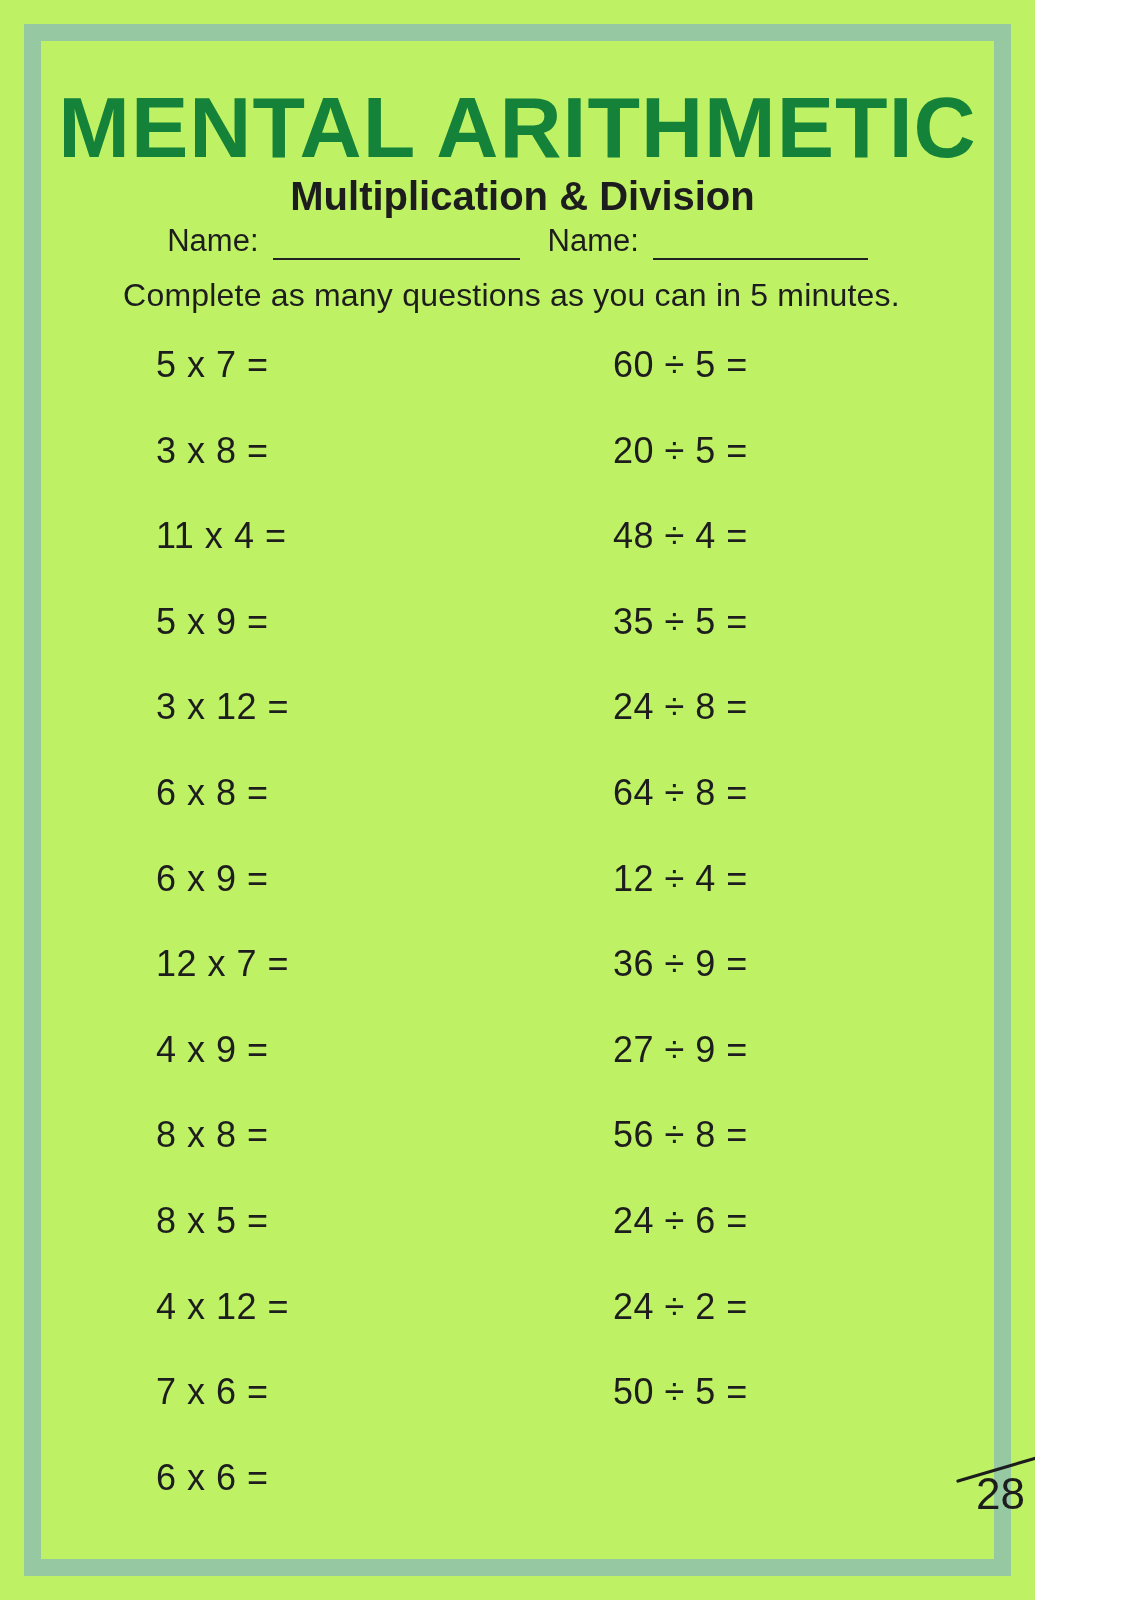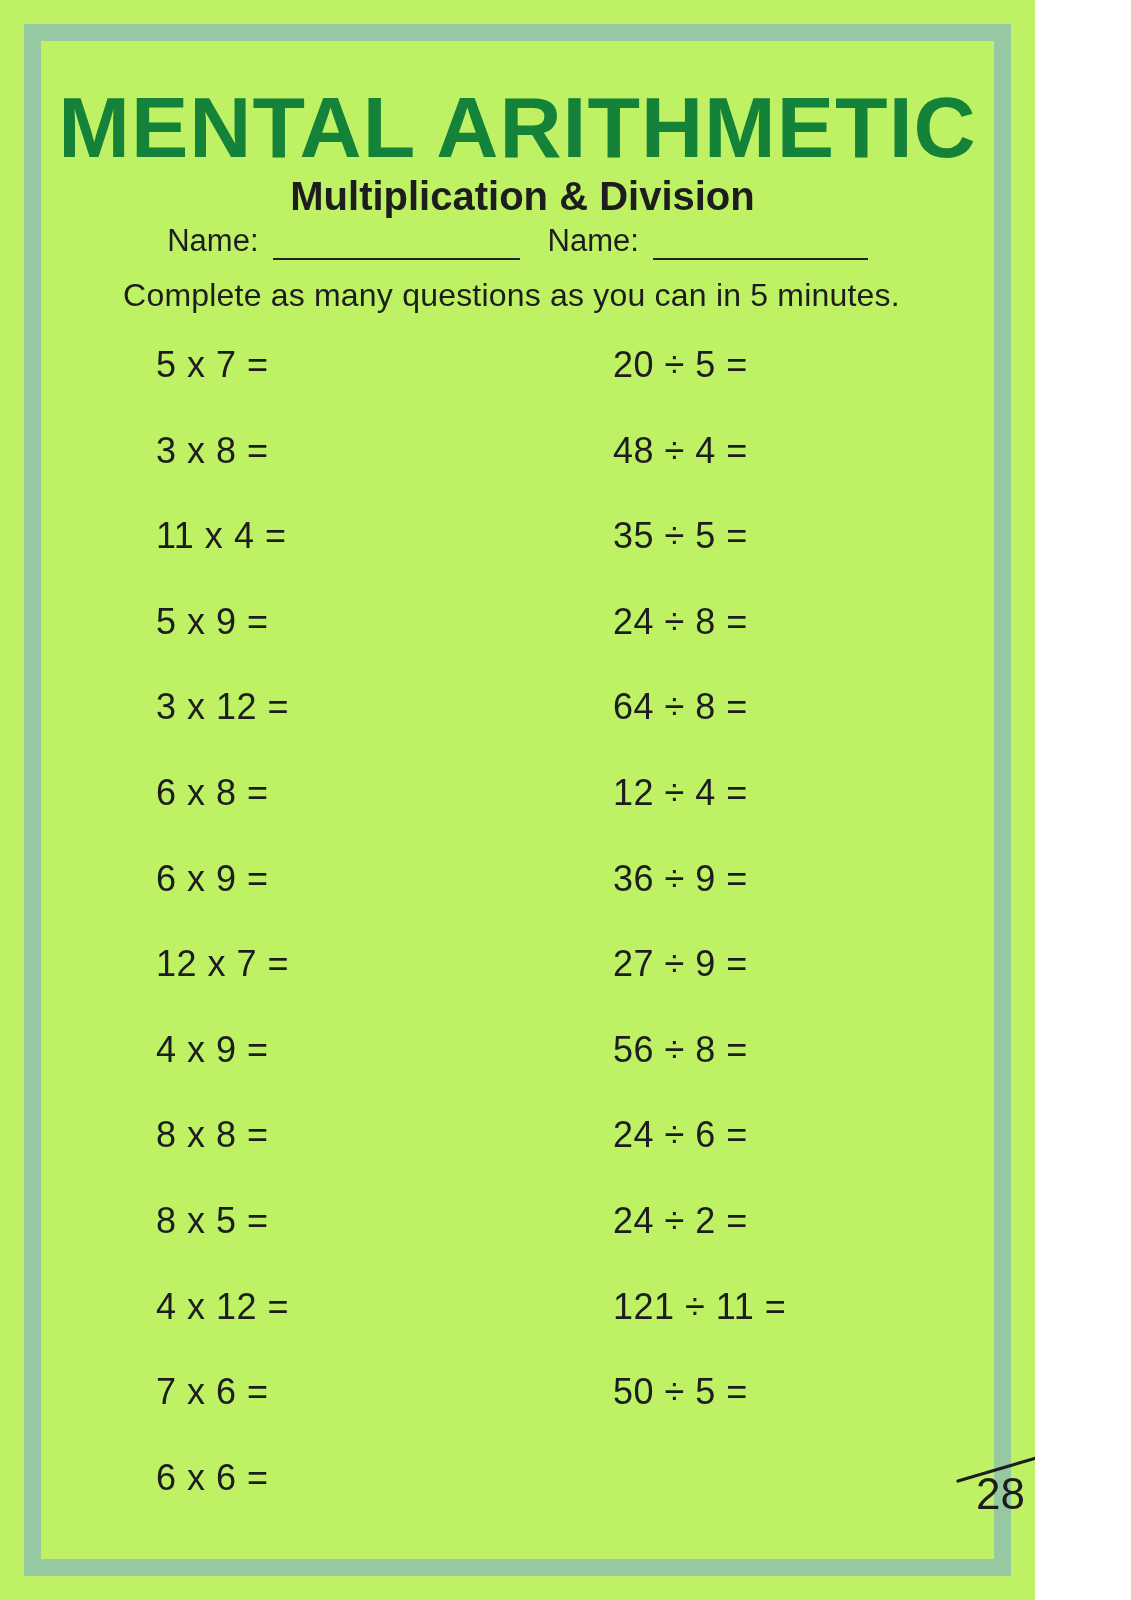--- a/index.html
+++ b/index.html
@@ -128,32 +128,32 @@
     <div class="problem">12 x 7 =</div>
     <div class="problem">4 x 9 =</div>
     <div class="problem">8 x 8 =</div>
     <div class="problem">8 x 5 =</div>
     <div class="problem">4 x 12 =</div>
     <div class="problem">7 x 6 =</div>
     <div class="problem">6 x 6 =</div>
   </div>
 
   <div class="col right">
+    <div class="problem">60 ÷ 5 =</div>
     <div class="problem">20 ÷ 5 =</div>
     <div class="problem">48 ÷ 4 =</div>
     <div class="problem">35 ÷ 5 =</div>
     <div class="problem">24 ÷ 8 =</div>
     <div class="problem">64 ÷ 8 =</div>
     <div class="problem">12 ÷ 4 =</div>
     <div class="problem">36 ÷ 9 =</div>
     <div class="problem">27 ÷ 9 =</div>
     <div class="problem">56 ÷ 8 =</div>
     <div class="problem">24 ÷ 6 =</div>
     <div class="problem">24 ÷ 2 =</div>
-    <div class="problem">121 ÷ 11 =</div>
     <div class="problem">50 ÷ 5 =</div>
   </div>
 
   <div class="page-num">
     <svg width="104" height="78" viewBox="0 0 104 78">
       <line x1="10" y1="37" x2="95" y2="12" stroke="#1D1D1D" stroke-width="3.2" stroke-linecap="round"></line>
     </svg>
     <div class="num">28</div>
   </div>
 </div>

